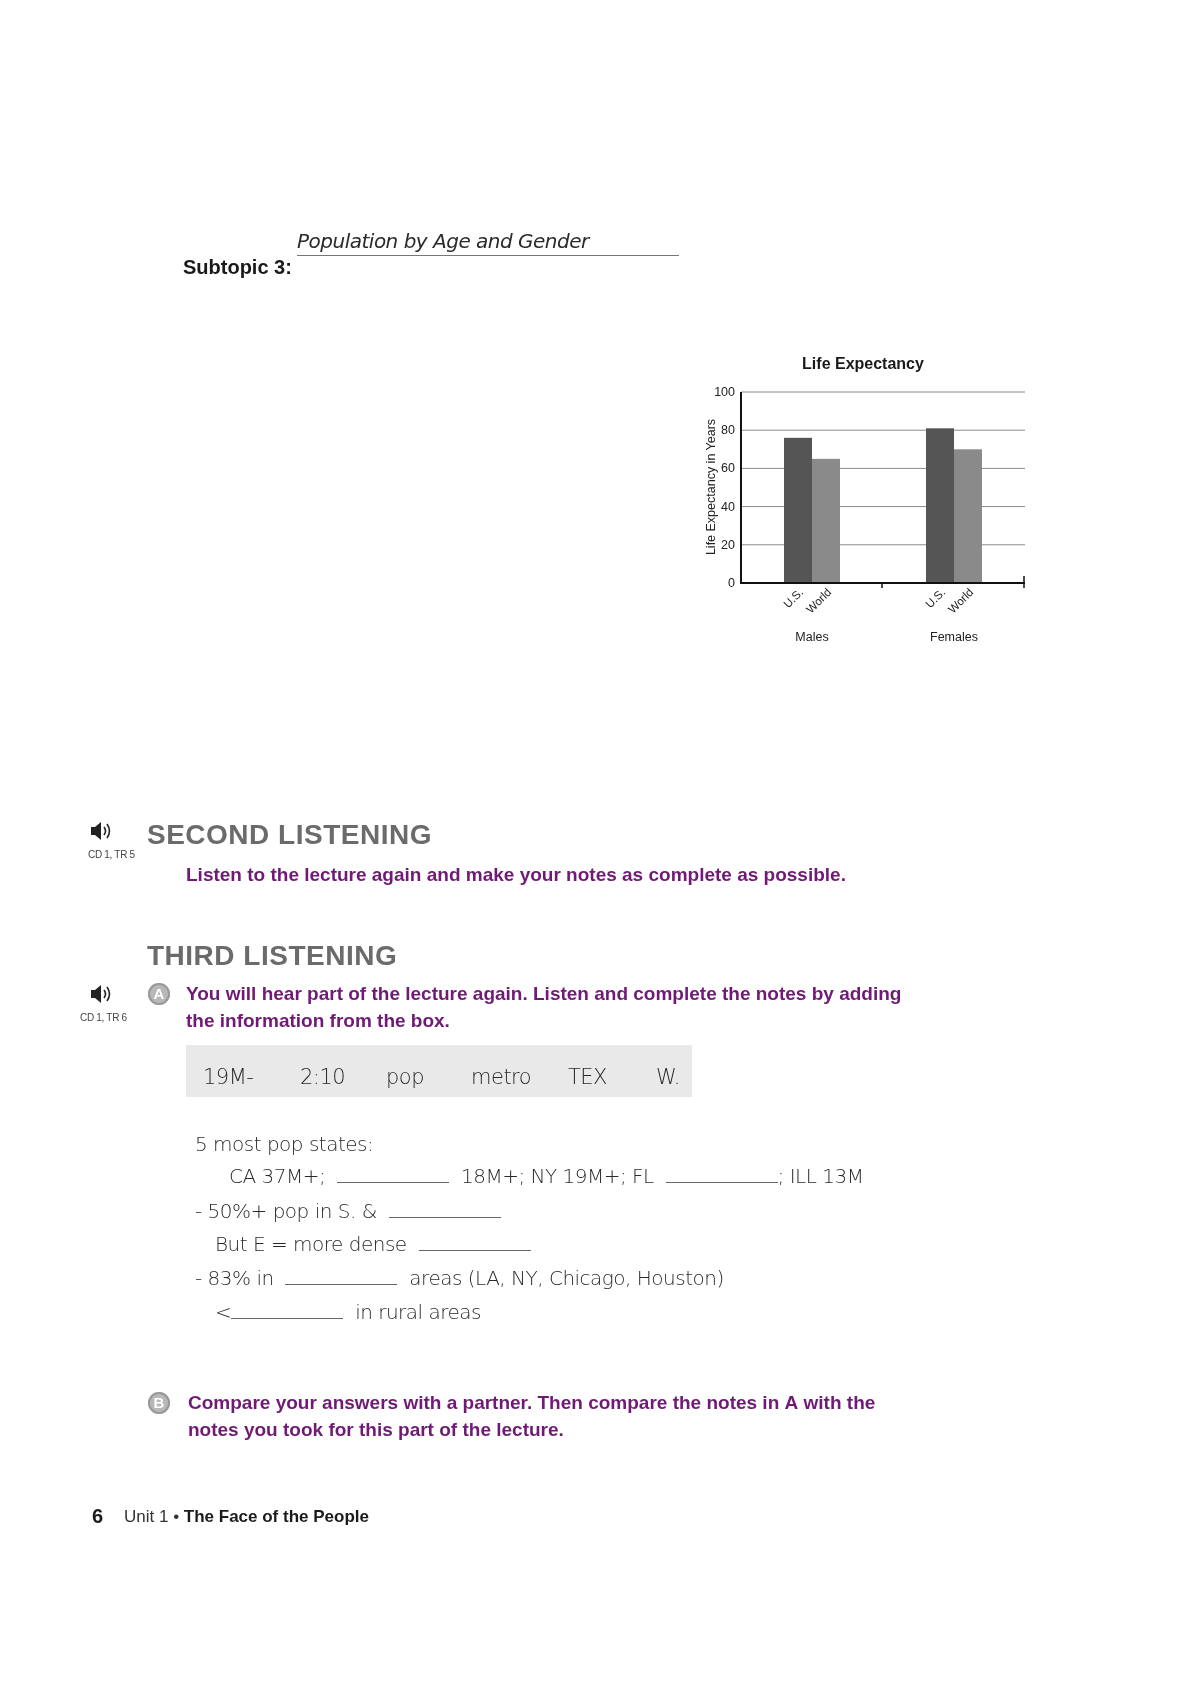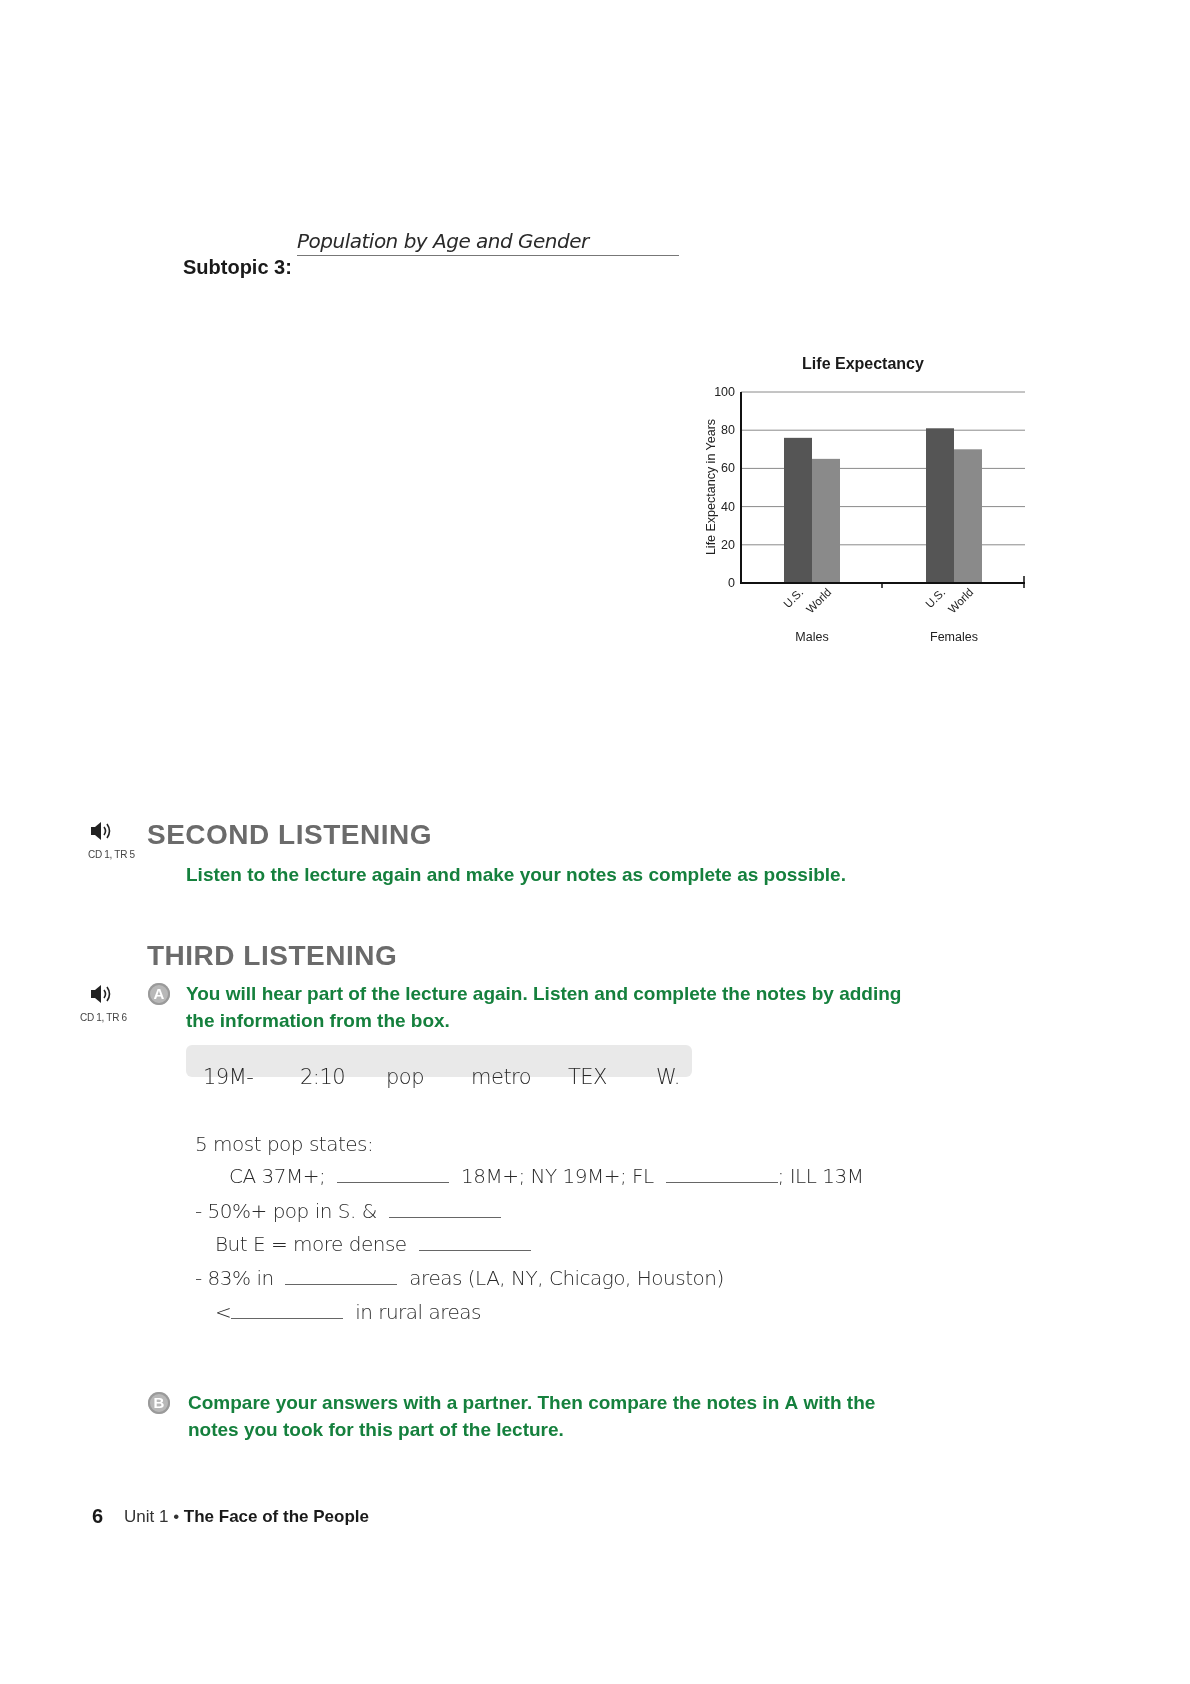--- a/index.html
+++ b/index.html
@@ -6,26 +6,26 @@
   body { width:1190px; height:1684px; background:#ffffff; position:relative; overflow:hidden;
          font-family:"Liberation Sans", sans-serif; color:#1a1a1a; }
   .abs { position:absolute; }
   .hand { font-family:"DejaVu Sans", sans-serif; font-weight:300; color:#2a2a2a; letter-spacing:-0.5px;margin-top:11px; }
   .subtopic-label { left:183px; top:222px; font-size:20px; font-weight:bold;margin-top:34px; }
   .subtopic-value { left:297px; top:218px; font-size:20px; font-style:italic; width:382px;
                     border-bottom:1.5px solid #777; padding-bottom:2px; height:24px; }
   .speaker { width:26px; text-align:center; font-size:18px; color:#222; }
   .cd-label { font-size:10px; color:#444; font-family:"Liberation Sans Narrow","Liberation Sans", sans-serif; letter-spacing:-0.3px; }
   .section-heading { font-size:28px; font-weight:bold; color:#6b6b6b; letter-spacing:0.5px; }
-  .instr { font-size:19px; font-weight:bold; color:#15803d; line-height:27px; }
+  .instr { font-size:19px; font-weight:bold; color:#701a75; line-height:27px; }
   .badge { width:22px; height:22px; border-radius:50%; background:#b8b8b8; color:#fff;
            font-size:15px; font-weight:bold; text-align:center; line-height:22px;
            box-shadow: inset 0 0 0 2px #9a9a9a; }
-  .wordbox { left:186px; top:1045px; width:506px; height:32px; background:#e9e9e9;
-             display:flex; align-items:center;border-radius:6px; }
+  .wordbox { left:186px; top:1045px; width:506px; height:52px; background:#e9e9e9;
+             display:flex; align-items:center; }
   .wordbox .w { position:absolute; font-size:21px; top:9px; }
   .note { font-size:20px; white-space:nowrap; }
   .blank { display:inline-block; border-bottom:1.3px solid #666; height:1px; vertical-align:baseline; margin:0 6px; }
   .footer-num { left:92px; top:1505px; font-size:20px; font-weight:bold; }
   .footer-text { left:124px; top:1507px; font-size:17px; }
   .footer-text b { font-weight:bold; }
   svg text { font-family:"Liberation Sans", sans-serif; }
 </style>
 </head>
 <body>

